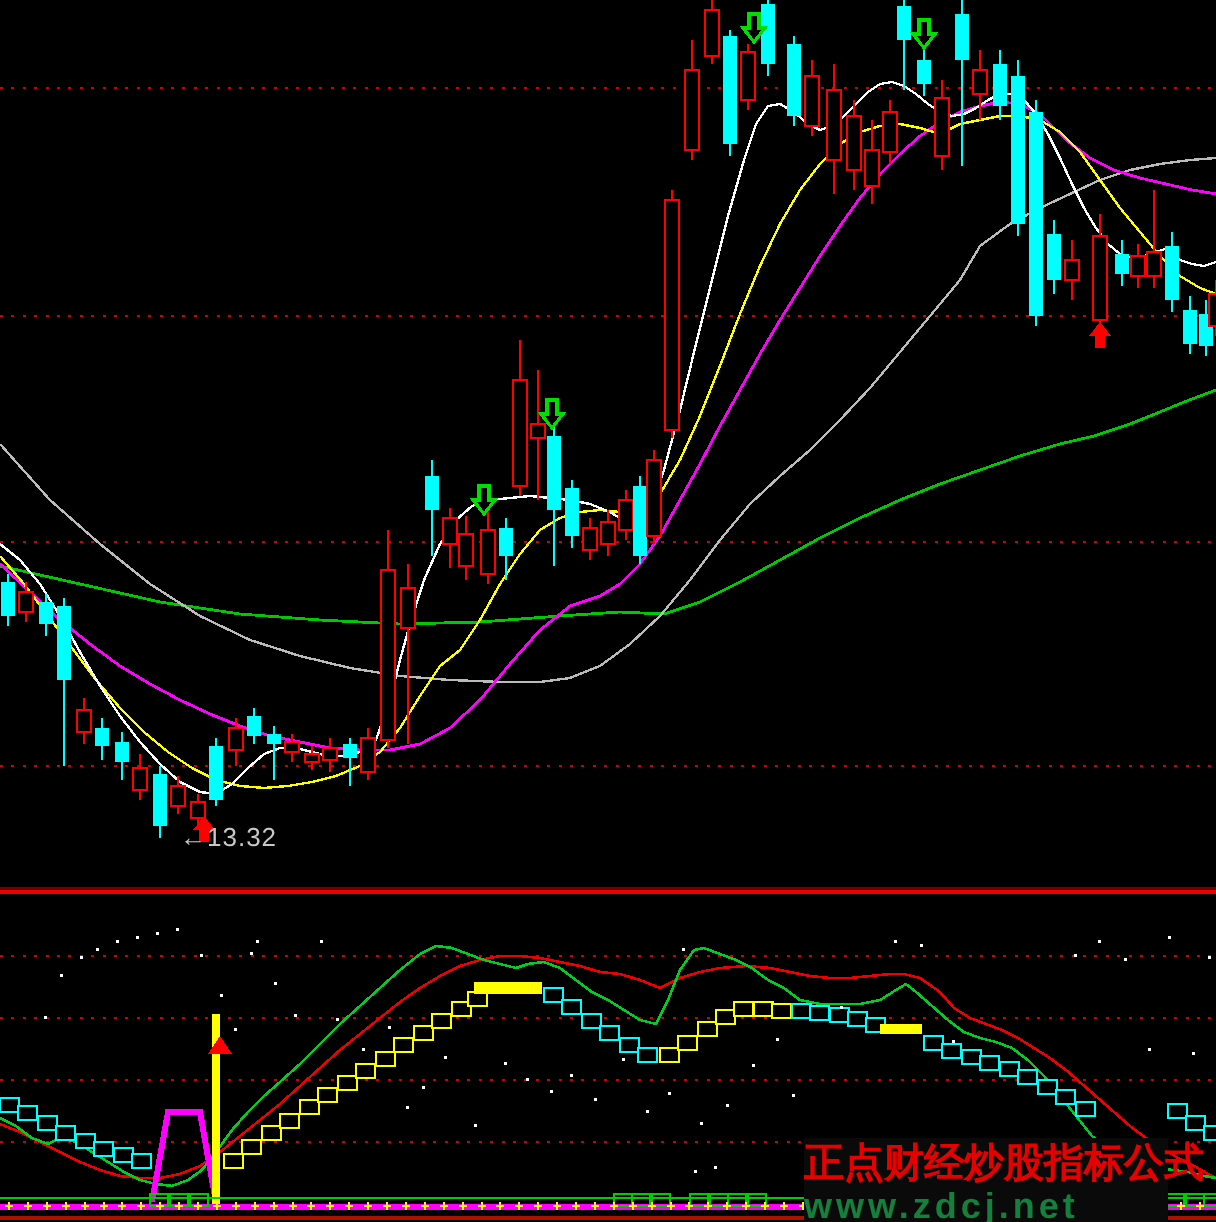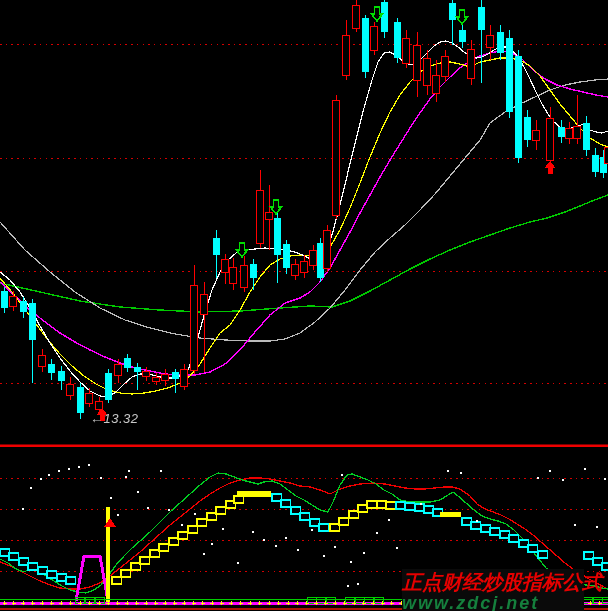--- a/index.html
+++ b/index.html
@@ -1,17 +1,17 @@
 <!DOCTYPE html>
 <html><head>
 <meta charset="utf-8">
 <style>
   html,body{margin:0;padding:0;background:#222;}
   .stage{position:relative;width:608px;height:611px;background:#000;overflow:hidden;
-         font-family:"Liberation Sans",sans-serif;font-style:italic;}
+         font-family:"Liberation Sans",sans-serif;}
   svg{position:absolute;left:0;top:0;shape-rendering:crispEdges;}
   .price-label{position:absolute;font-size:13px;white-space:nowrap;letter-spacing:0.5px;}
   .watermark{position:absolute;background:#0a0a0a;display:flex;flex-direction:column;
              align-items:flex-start;justify-content:center;line-height:1.08;margin-top:40px;}
   .wm1{font-weight:bold;font-size:20px;white-space:nowrap;letter-spacing:0px;}
   .wm2{font-weight:bold;font-size:18px;white-space:nowrap;letter-spacing:2px;}
 </style>
 </head>
 <body>
 

